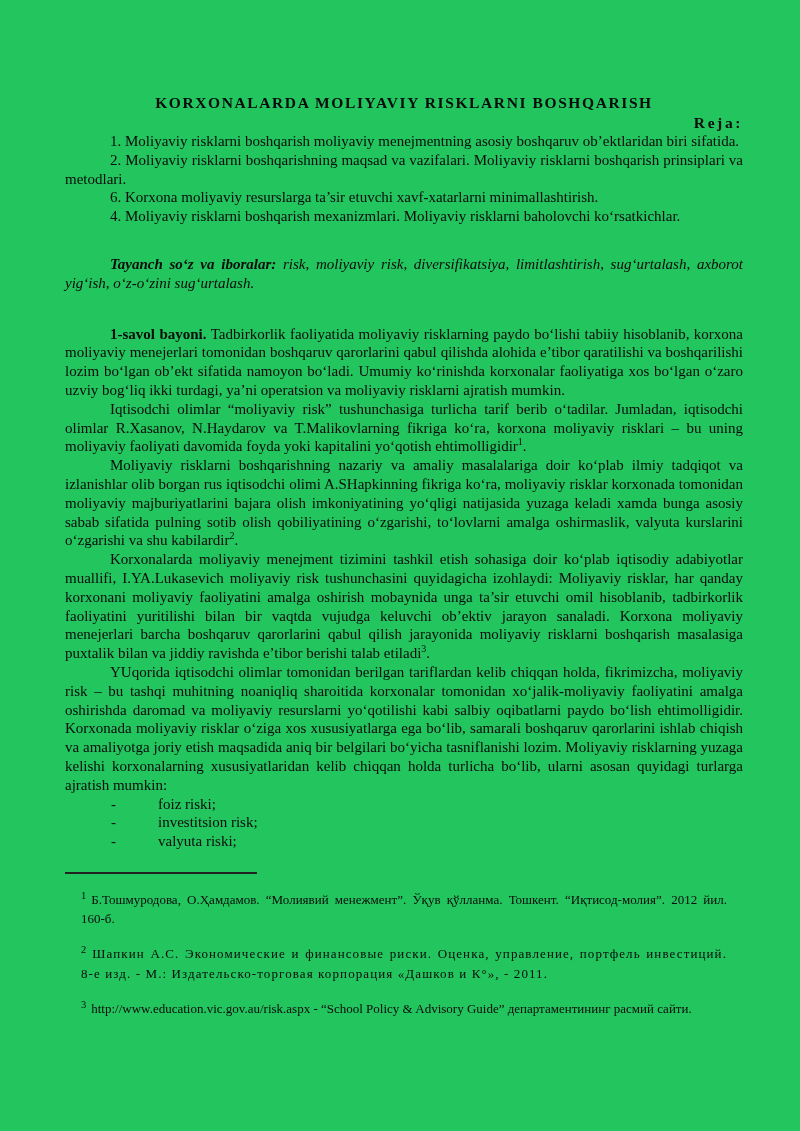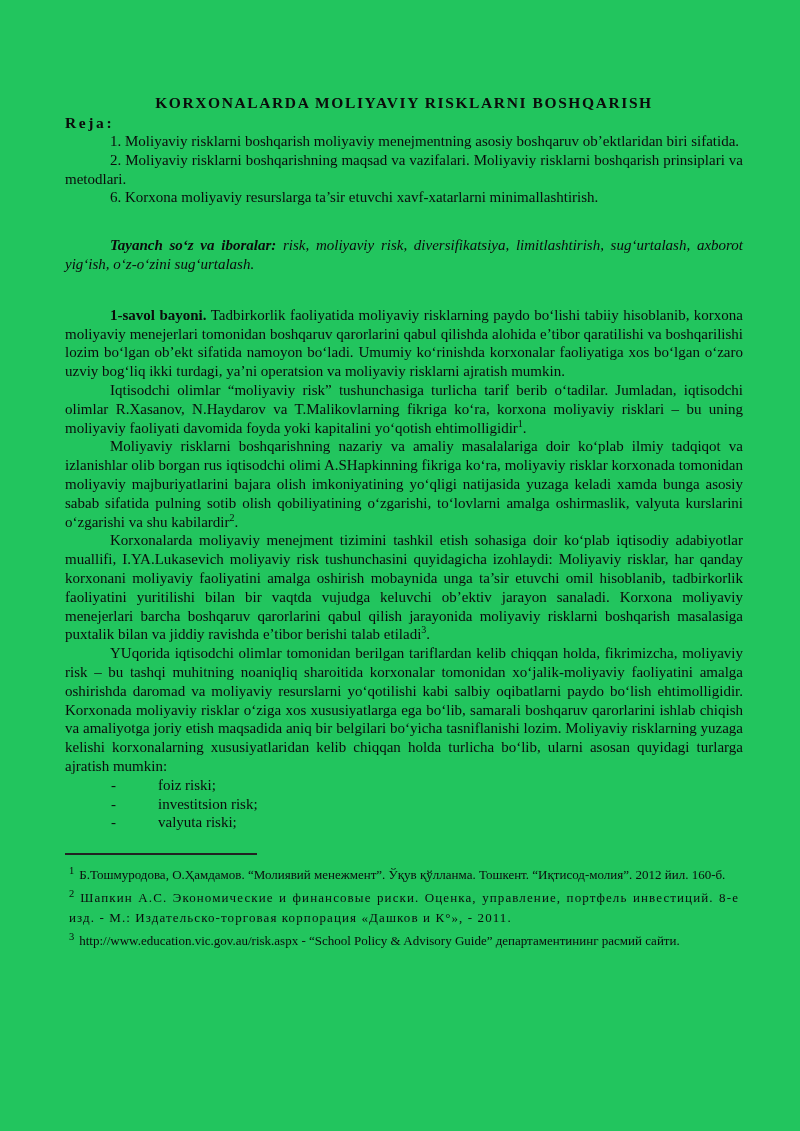--- a/index.html
+++ b/index.html
@@ -24,21 +24,21 @@
     line-height: 20px;
     font-weight: bold;
     letter-spacing: 1.6px;
     text-align: center;
   }
   .reja {
     font-size: 15.5px;
     line-height: 19px;
     font-weight: bold;
     letter-spacing: 2.6px;
-    text-align: left;
+    text-align: right;
   }
   .para {
     margin: 0;
     font-size: 15px;
     line-height: 18.8px;
     text-align: justify;
     text-indent: 45px;
   }
   .keywords {
     margin-top: 29px;
@@ -60,21 +60,21 @@
   }
   .dash-bullet { width: 47px; }
   .fn-sep {
     margin-top: 21px;
     width: 192px;
     height: 0;
     border-top: 2px solid #222222;
   }
   .footnotes { margin-top: 10px; }
   .footnote {
-    margin: 4px;
+    margin: 16px;
     font-size: 13px;
     line-height: 19.3px;
     text-align: justify;
   }
   .footnote sup.fn-num {
     font-size: 10.5px;
     line-height: 0;
     vertical-align: super;
     margin-right: 5px;
   }
@@ -85,20 +85,21 @@
 
 <div class="page">
 
   <h1 class="title">KORXONALARDA MOLIYAVIY RISKLARNI BOSHQARISH</h1>
 
   <div class="reja">Reja:</div>
 
   <p class="para">1. Moliyaviy risklarni boshqarish moliyaviy menejmentning asosiy boshqaruv ob’ektlaridan biri sifatida.</p>
   <p class="para">2. Moliyaviy risklarni boshqarishning maqsad va vazifalari. Moliyaviy risklarni boshqarish prinsiplari va metodlari.</p>
   <p class="para">6. Korxona moliyaviy resurslarga ta’sir etuvchi xavf-xatarlarni minimallashtirish.</p>
+  <p class="para">4. Moliyaviy risklarni boshqarish mexanizmlari. Moliyaviy risklarni baholovchi ko‘rsatkichlar.</p>
 
   <p class="para keywords"><span class="lead">Tayanch so‘z va iboralar:</span><span> risk, moliyaviy risk, diversifikatsiya, limitlashtirish, sug‘urtalash, axborot yig‘ish, o‘z-o‘zini sug‘urtalash.</span></p>
 
   <p class="para gap-top"><span class="lead-bold">1-savol bayoni.</span><span> Tadbirkorlik faoliyatida moliyaviy risklarning paydo bo‘lishi tabiiy hisoblanib, korxona moliyaviy menejerlari tomonidan boshqaruv qarorlarini qabul qilishda alohida e’tibor qaratilishi va boshqarilishi lozim bo‘lgan ob’ekt sifatida namoyon bo‘ladi. Umumiy ko‘rinishda korxonalar faoliyatiga xos bo‘lgan o‘zaro uzviy bog‘liq ikki turdagi, ya’ni operatsion va moliyaviy risklarni ajratish mumkin.</span></p>
 
   <p class="para"><span>Iqtisodchi olimlar “moliyaviy risk” tushunchasiga turlicha tarif berib o‘tadilar. Jumladan, iqtisodchi olimlar R.Xasanov, N.Haydarov va T.Malikovlarning fikriga ko‘ra, korxona moliyaviy risklari – bu uning moliyaviy faoliyati davomida foyda yoki kapitalini yo‘qotish ehtimolligidir</span><sup class="ref">1</sup><span>.</span></p>
 
   <p class="para"><span>Moliyaviy risklarni boshqarishning nazariy va amaliy masalalariga doir ko‘plab ilmiy tadqiqot va izlanishlar olib borgan rus iqtisodchi olimi A.SHapkinning fikriga ko‘ra, moliyaviy risklar korxonada tomonidan moliyaviy majburiyatlarini bajara olish imkoniyatining yo‘qligi natijasida yuzaga keladi xamda bunga asosiy sabab sifatida pulning sotib olish qobiliyatining o‘zgarishi, to‘lovlarni amalga oshirmaslik, valyuta kurslarini o‘zgarishi va shu kabilardir</span><sup class="ref">2</sup><span>.</span></p>
 
   <p class="para"><span>Korxonalarda moliyaviy menejment tizimini tashkil etish sohasiga doir ko‘plab iqtisodiy adabiyotlar muallifi, I.YA.Lukasevich moliyaviy risk tushunchasini quyidagicha izohlaydi: Moliyaviy risklar, har qanday korxonani moliyaviy faoliyatini amalga oshirish mobaynida unga ta’sir etuvchi omil hisoblanib, tadbirkorlik faoliyatini yuritilishi bilan bir vaqtda vujudga keluvchi ob’ektiv jarayon sanaladi. Korxona moliyaviy menejerlari barcha boshqaruv qarorlarini qabul qilish jarayonida moliyaviy risklarni boshqarish masalasiga puxtalik bilan va jiddiy ravishda e’tibor berishi talab etiladi</span><sup class="ref">3</sup><span>.</span></p>

